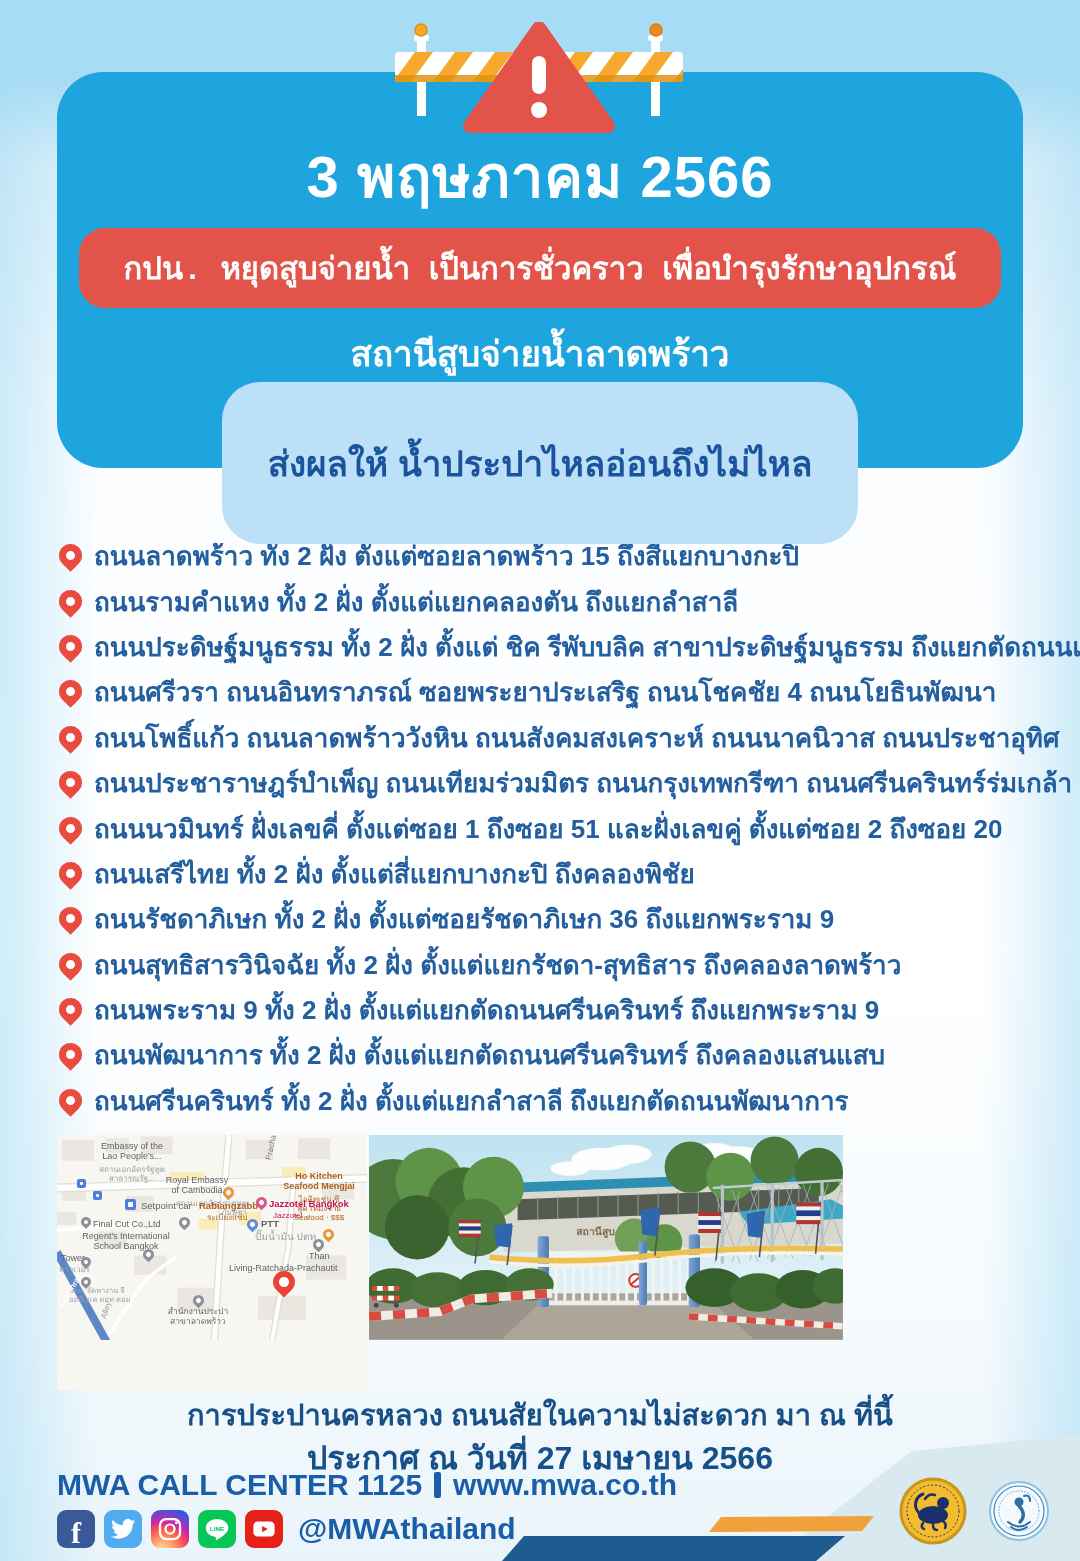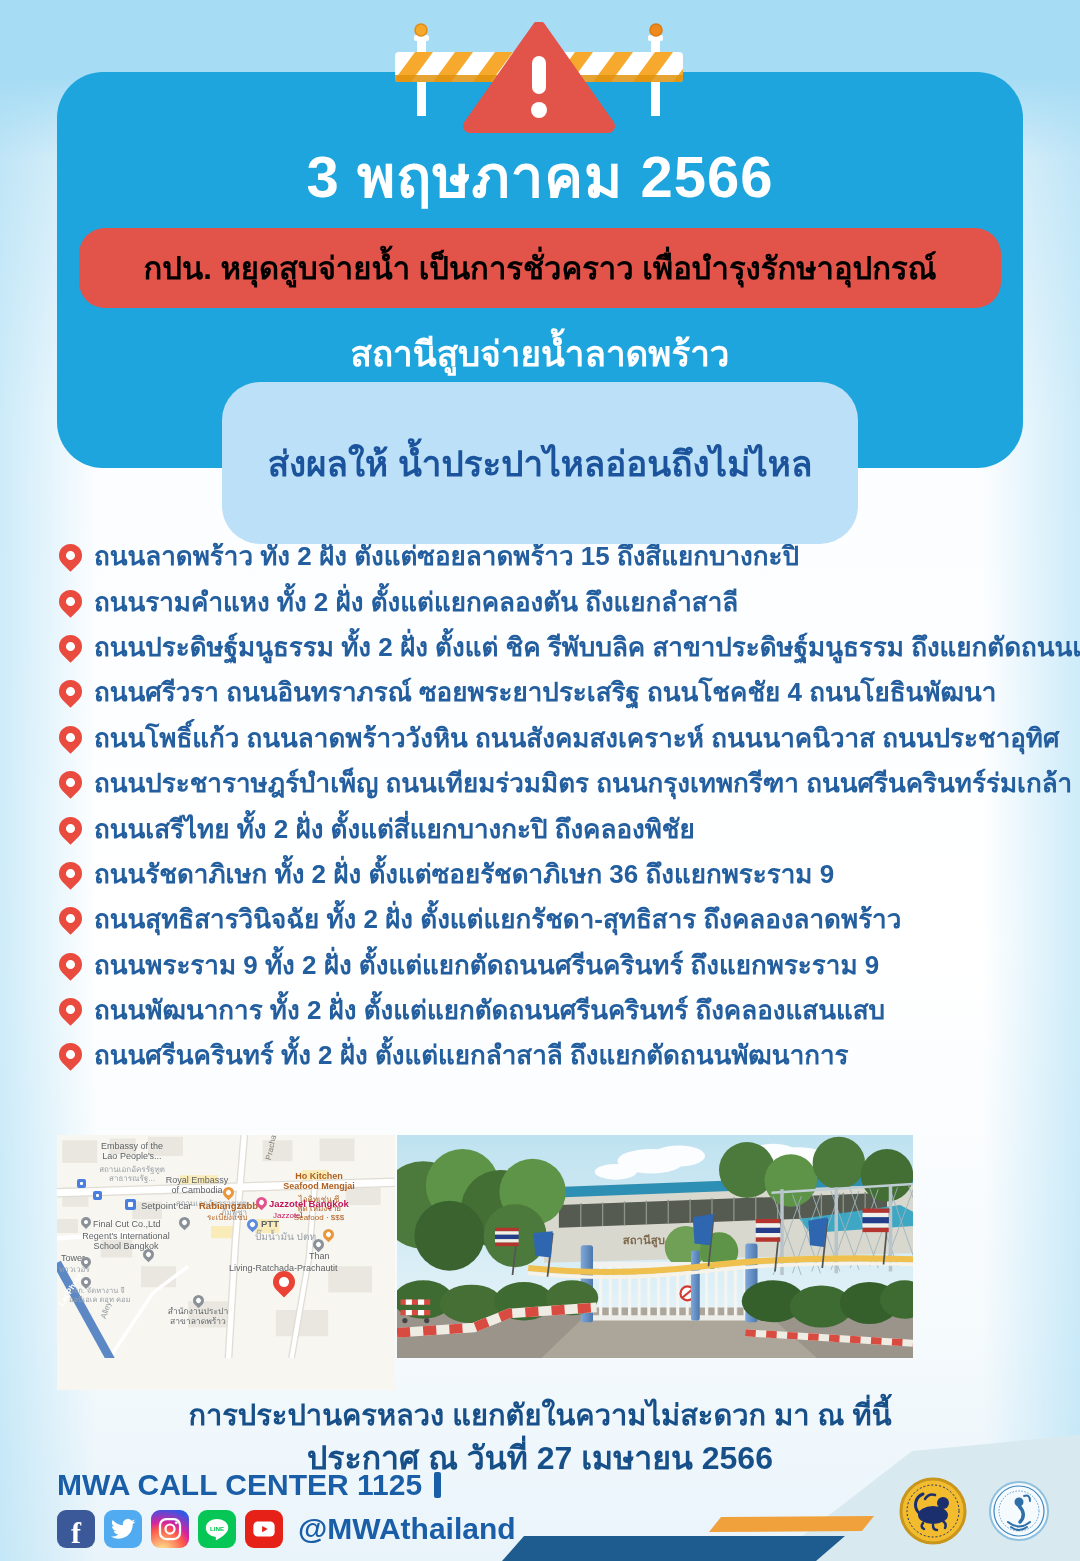--- a/index.html
+++ b/index.html
@@ -23,21 +23,21 @@
   }
   .date-title{
     position:absolute; top:58px; left:0; width:100%;
     text-align:center; color:#fff; font-size:58px; font-weight:800; letter-spacing:1px;
   }
   .alert-box{
     position:absolute; left:22px; right:22px; top:156px; height:80px;
     background:var(--alert-red,#E2544A); border-radius:26px;
     display:flex; align-items:center; justify-content:center;
   }
-  .alert-box span{ color:#000000; font-size:31px; font-weight:800; white-space:nowrap; }
+  .alert-box span{ color:#ffffff; font-size:31px; font-weight:800; white-space:nowrap;font-family:Liberation Mono, monospace; }
   .station-line{
     position:absolute; top:254px; left:0; width:100%;
     text-align:center; color:#fff; font-size:35px; font-weight:700;
   }
   .effect-box{
     left:222px; top:382px; width:636px; height:162px;
     background:var(--effect-box-blue,#BCE0F7); border-radius:38px; z-index:3;
     display:flex; flex-direction:column; align-items:center; justify-content:center; gap:14px;
   }
   .effect-line1{ color:var(--text-navy,#1B549D); font-size:35px; font-weight:800; white-space:nowrap; }
@@ -49,21 +49,21 @@
   .pin{
     width:23px; height:23px; flex:0 0 23px; margin-left:2px;
     background:var(--pin-red,#E94B3E);
     border-radius:50% 50% 50% 0; transform:rotate(-45deg);
     position:relative;
   }
   .pin::after{ content:''; position:absolute; inset:31%; background:#fff; border-radius:50%; }
   .area-text{ color:var(--list-text,#235E9F); font-size:26px; font-weight:700; white-space:nowrap; }
 
   
-  .media{ left:57px; top:1135px; width:856px; height:255px; display:flex; gap:2px; }
+  .media{ left:57px; top:1135px; width:786px; height:255px; display:flex; gap:2px; }
   .map{ position:relative; width:386px; height:255px; background:#F7F6F1; overflow:hidden; }
   .map svg{ position:absolute; inset:0; }
   .map-label{ position:absolute; line-height:1.15; white-space:pre-line; z-index:4; }
   .map-pin{ position:absolute; border-radius:50% 50% 50% 0; transform:rotate(-45deg); z-index:5; }
   .map-pin::after{ content:''; position:absolute; inset:28%; background:#fff; border-radius:50%; }
   .map-sq{ position:absolute; border-radius:2px; z-index:5; }
   .map-sq::after{ content:''; position:absolute; inset:30%; background:#fff; border-radius:1px; }
   .photo{ position:relative; width:590px; height:255px; overflow:hidden; }
 
   
@@ -153,20 +153,24 @@
         <span class="pin"></span>
         <span class="area-text">ถนนศรีวรา ถนนอินทราภรณ์ ซอยพระยาประเสริฐ ถนนโชคชัย 4 ถนนโยธินพัฒนา</span>
       </div>
       <div class="area-row">
         <span class="pin"></span>
         <span class="area-text">ถนนโพธิ์แก้ว ถนนลาดพร้าววังหิน ถนนสังคมสงเคราะห์ ถนนนาคนิวาส ถนนประชาอุทิศ</span>
       </div>
       <div class="area-row">
         <span class="pin"></span>
         <span class="area-text">ถนนประชาราษฎร์บำเพ็ญ ถนนเทียมร่วมมิตร ถนนกรุงเทพกรีฑา ถนนศรีนครินทร์ร่มเกล้า</span>
+      </div>
+      <div class="area-row">
+        <span class="pin"></span>
+        <span class="area-text">ถนนนวมินทร์ ฝั่งเลขคี่ ตั้งแต่ซอย 1 ถึงซอย 51 และฝั่งเลขคู่ ตั้งแต่ซอย 2 ถึงซอย 20</span>
       </div>
       <div class="area-row">
         <span class="pin"></span>
         <span class="area-text">ถนนเสรีไทย ทั้ง 2 ฝั่ง ตั้งแต่สี่แยกบางกะปิ ถึงคลองพิชัย</span>
       </div>
       <div class="area-row">
         <span class="pin"></span>
         <span class="area-text">ถนนรัชดาภิเษก ทั้ง 2 ฝั่ง ตั้งแต่ซอยรัชดาภิเษก 36 ถึงแยกพระราม 9</span>
       </div>
       <div class="area-row">
@@ -419,21 +423,21 @@
           <rect x="4" y="200" width="34" height="6" fill="#D84B40"></rect>
             <rect x="10" y="200" width="7" height="6" fill="#fff"></rect>
             <rect x="24" y="200" width="7" height="6" fill="#fff"></rect>
           <circle cx="9" cy="212" r="3" fill="#444"></circle>
             <circle cx="34" cy="212" r="3" fill="#444"></circle>
         </g>
       </svg>
     </div>
   </div>
 
-  <div class="abs apology">การประปานครหลวง แยกตัยในความไม่สะดวก มา ณ ที่นี้</div>
+  <div class="abs apology">การประปานครหลวง ถนนสัยในความไม่สะดวก มา ณ ที่นี้</div>
   <div class="abs announce">ประกาศ ณ วันที่ 27 เมษายน 2566</div>
 
   <svg class="abs decor" viewBox="0 0 1080 130">
     <polygon points="912,20 1080,4 1080,130 770,130" fill="#D8EAF0"></polygon>
     <polygon points="721,86 874,85 862,100 709,101" fill="#F0A13B"></polygon>
     <polygon points="524,105 845,105 816,130 502,130" fill="#1E5C8F"></polygon>
   </svg>
 
   <span class="abs logo" style="left:899px;top:1477px;width:68px;height:68px;">
     <svg viewBox="0 0 68 68">
@@ -455,20 +459,21 @@
       <path d="M31,26 C36,31 37,37 32,42" fill="none" stroke="#2F6FA8" stroke-width="3.5" stroke-linecap="round"></path>
       <path d="M20,42 q11,9 22,0 M23,47 q8,6 16,0" fill="none" stroke="#2F6FA8" stroke-width="2" stroke-linecap="round"></path>
       <path d="M36,16 q6,-2 6,5" fill="none" stroke="#2F6FA8" stroke-width="2" stroke-linecap="round"></path>
     </svg>
   </span>
 
   <div class="abs contact">
     <div class="call-line">
       <span>MWA CALL CENTER 1125</span>
       <span class="call-sep"></span>
+      <span>www.mwa.co.th</span>
     </div>
     <div class="social-row" id="social">
         <span>
           <div class="si" style="background:#3B5998">
             <span class="fb-f">f</span>
           </div>
         </span>
         <span>
           <div class="si" style="background:#50ABF1">
             <svg viewBox="0 0 24 24">

